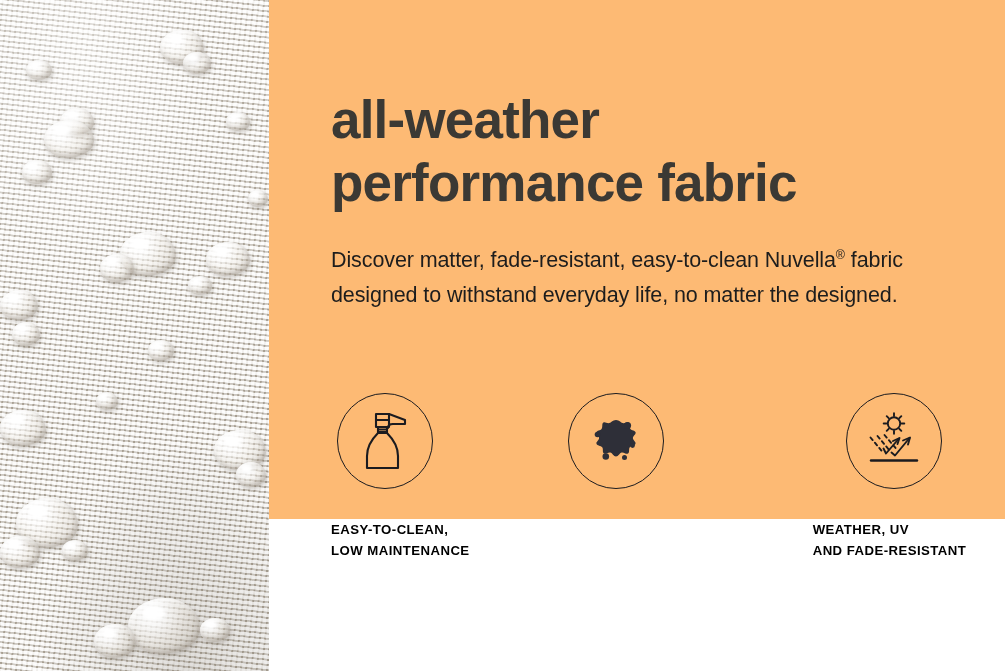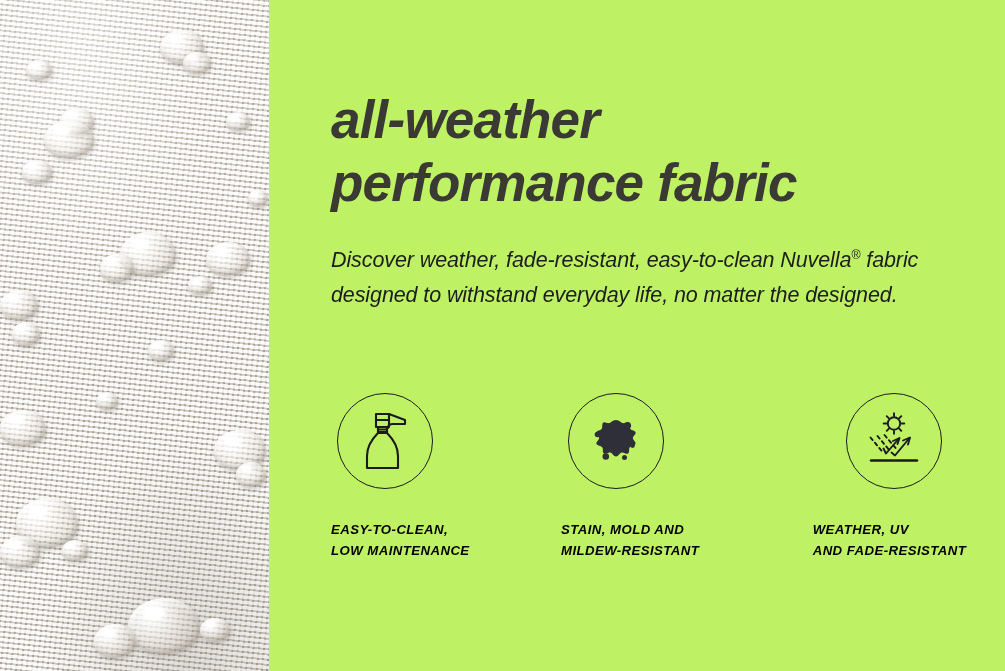--- a/index.html
+++ b/index.html
@@ -87,23 +87,22 @@
     height: 26%;
     border-radius: 50%;
     background: rgba(255,255,255,0.92);
     filter: blur(1.2px);
   }
 
   
   .content-panel {
     position: relative;
     flex: 1 1 auto;
-    height: 671px;
-    background: #bef264;
-    font-style: italic;
+    height: 519px;
+    background: #fdba74;
   }
 
   .headline {
     position: absolute;
     left: 62px;
     top: 88px;
     width: 640px;
     margin: 0;
     font-size: 53px;
     line-height: 1.19;
@@ -209,21 +208,21 @@
     <div class="droplet" style="left:200px; top:618px; width:30px; height:24px;"></div>
     <div class="droplet" style="left:226px; top:112px; width:24px; height:19px;"></div>
     <div class="droplet" style="left:248px; top:190px; width:20px; height:17px;"></div>
   </div>
 
   <div class="content-panel">
 
     <h1 class="headline">all-weather
 performance fabric</h1>
 
-    <p class="subcopy"><span>Discover weather, fade-resistant, easy-to-clean</span>
+    <p class="subcopy"><span>Discover matter, fade-resistant, easy-to-clean</span>
 <span>Nuvella</span><sup>®</sup><span> fabric designed to withstand everyday life,</span>
 <span>no matter the designed.</span></p>
 
     <div class="features">
 
       <div class="feature feature-0">
         <div class="icon-circle">
           <span>
             <svg width="58" height="64" viewBox="0 0 58 64" fill="none" stroke="#1b1b1f" stroke-width="2.1" stroke-linejoin="round" stroke-linecap="round">
 
@@ -262,22 +261,20 @@
                        c1.6-1 2.8 0.6 5 0.6 C26 13.2 27.5 10 31 10 Z"></path>
               <circle cx="42.5" cy="15.5" r="3.6"></circle>
               <circle cx="21.5" cy="15.8" r="2.3"></circle>
               <circle cx="12.5" cy="24.5" r="2.8"></circle>
               <circle cx="47.5" cy="35.5" r="2.4"></circle>
               <circle cx="20.8" cy="46.5" r="3.3"></circle>
               <circle cx="39.5" cy="47.5" r="2.5"></circle>
             </svg>
           </span>
         </div>
-        <div class="feature-caption">STAIN, MOLD AND
-MILDEW-RESISTANT</div>
       </div>
 
       <div class="feature feature-2">
         <div class="icon-circle">
           <span>
             <svg width="62" height="62" viewBox="0 0 62 62" fill="none" stroke="#1b1b1f" stroke-width="1.9" stroke-linecap="round" stroke-linejoin="round">
 
               <circle cx="31" cy="13.5" r="6.2"></circle>
               <path d="M31 3.2 L31 6.0"></path>
               <path d="M31 21 L31 23.8"></path>

